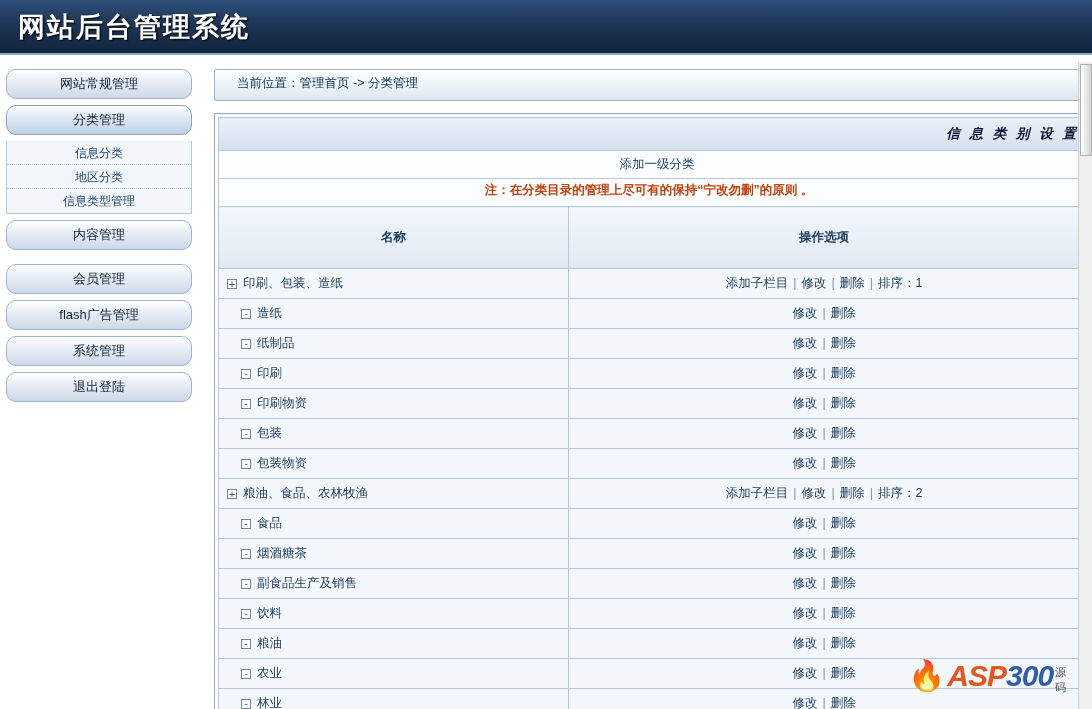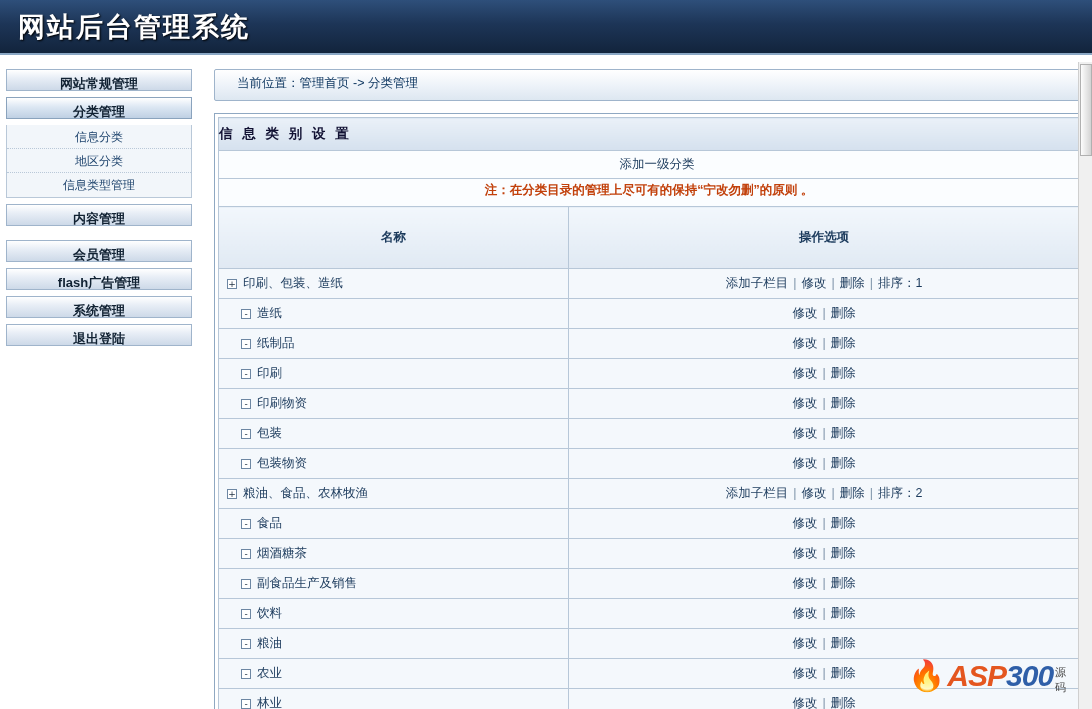--- a/index.html
+++ b/index.html
@@ -42,29 +42,29 @@
   }
 
   
   .sidebar {
     width: 186px;
     margin-left: 6px;
     flex: 0 0 186px;
   }
   .nav-group { margin-bottom: 0; }
   .nav-head {
-    height: 22px;
+    height: 30px;
     line-height: 28px;
     text-align: center;
     font-size: 13px;
-    font-weight: bold;
+    font-weight: normal;
     color: #123;
     background: linear-gradient(to bottom, #ffffff 0%, #e8eef6 40%, #cdd9e8 100%);
     border: 1px solid #9fb4cb;
-    border-radius: 0;
+    border-radius: 10px;
     margin-bottom: 6px;
     cursor: pointer;
   }
   .nav-head.active {
     background: linear-gradient(to bottom, #ffffff 0%, #dce7f3 45%, #bfd0e3 100%);
     border-color: #8aa3bd;
   }
   .sub-list {
     border: 1px solid #b9c8d8;
     border-top: none;
@@ -114,27 +114,28 @@
     border-collapse: collapse;
     font-size: 12.5px;
     color: #1b3a5c;
   }
   table.grid td {
     border: 1px solid #b7c7d8;
     padding: 6px 8px;
     background: #f4f8fc;
   }
   .panel-title {
-    text-align: left;
+    text-align: right;
     font-weight: bold;
     font-size: 13.5px;
     letter-spacing: 3px;
     background: linear-gradient(to bottom, #eaf1f8 0%, #d5e1ee 100%) !important;
     color: #113;
     padding: 7px 0 !important;
+    font-style: italic;
   }
   .addline {
     text-align: center;
     background: #fbfdff !important;
     padding: 5px 0 !important;
   }
   .addline a { color: #1b3a5c; text-decoration: none; margin-left: 16px; }
   .noteline {
     text-align: center;
     background: #fbfdff !important;

